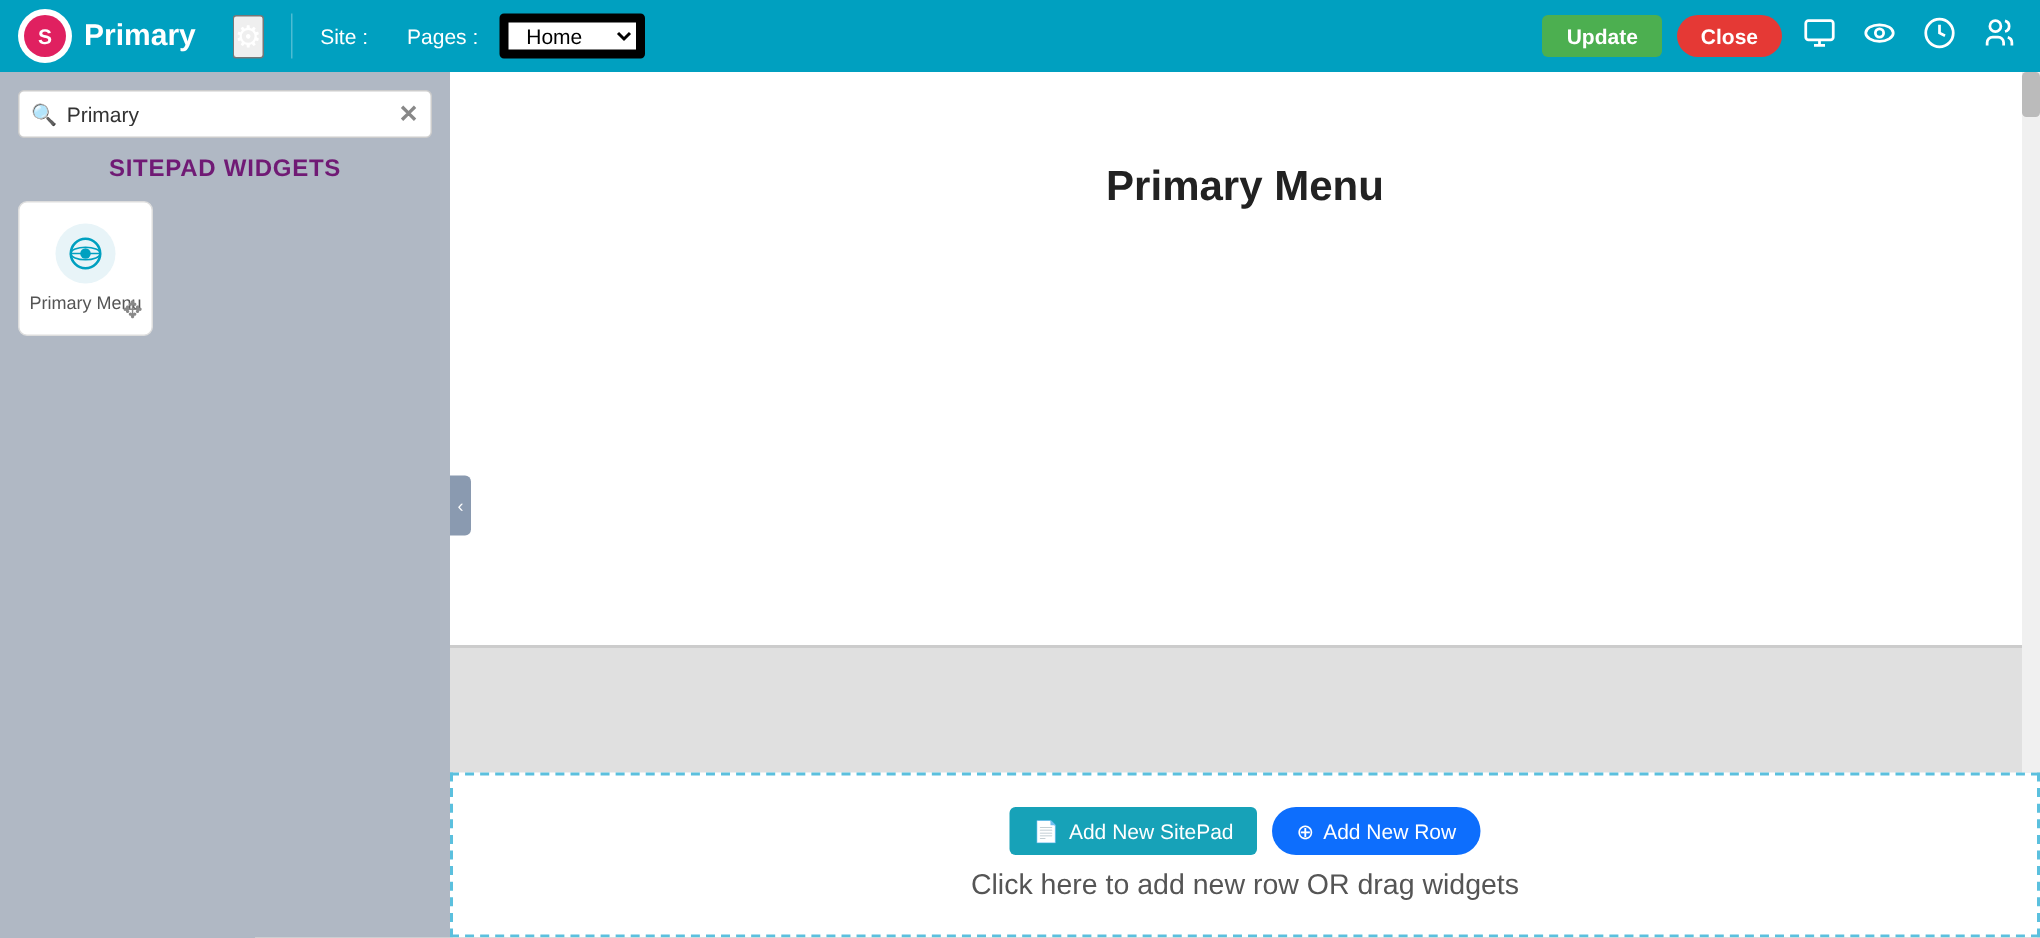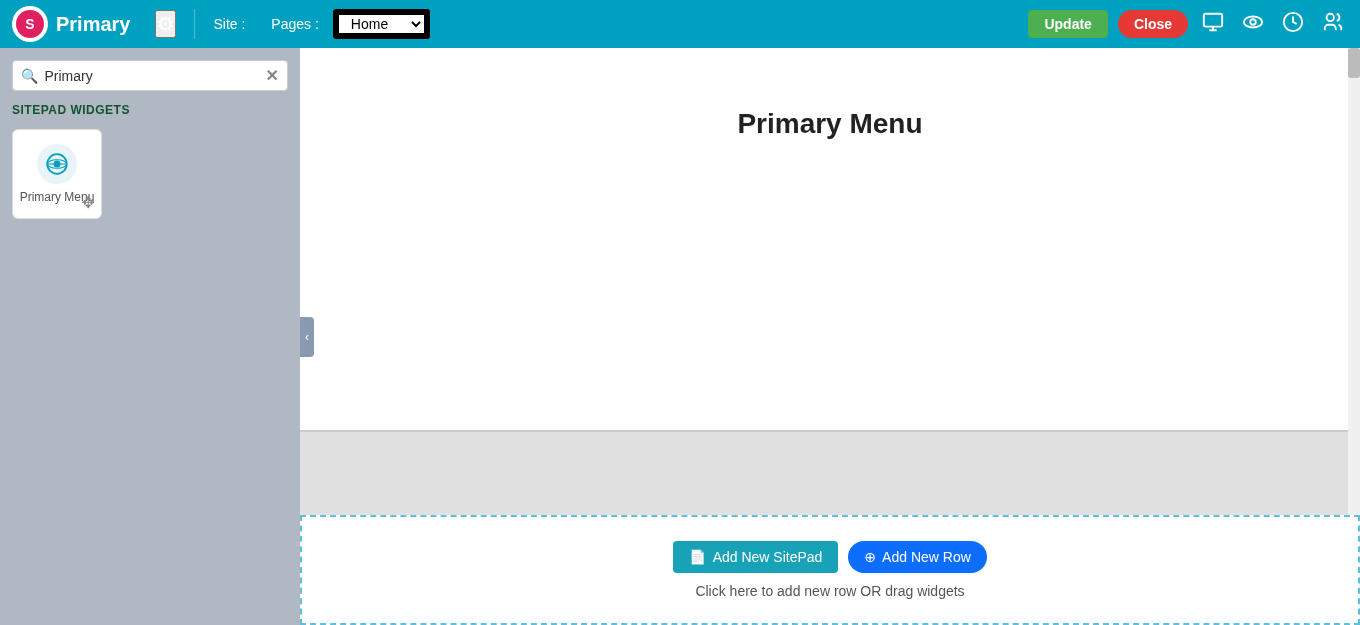--- a/index.html
+++ b/index.html
@@ -150,23 +150,23 @@
       font-size: 14px;
       color: #333;
     }
     .search-clear {
       color: #888;
       cursor: pointer;
       font-size: 16px;
       font-weight: bold;
     }
     .widgets-label {
-      text-align: left;
-      font-size: 12px;
-      color: #14532d;
+      text-align: center;
+      font-size: 16px;
+      color: #701a75;
       font-weight: bold;
       letter-spacing: 0.5px;
     }
     .widget-grid {
       display: flex;
       flex-wrap: wrap;
       gap: 8px;
     }
     .widget-item {
       width: 90px;
@@ -299,21 +299,21 @@
       border-radius: 20px;
       padding: 8px 16px;
       font-size: 14px;
       cursor: pointer;
       display: flex;
       align-items: center;
       gap: 6px;
     }
     .add-hint-text {
       color: #555;
-      font-size: 14px;
+      font-size: 19px;
     }
 
     .main-wrapper {
       flex: 1;
       display: flex;
       flex-direction: column;
       overflow: hidden;
       position: relative;
     }
 

